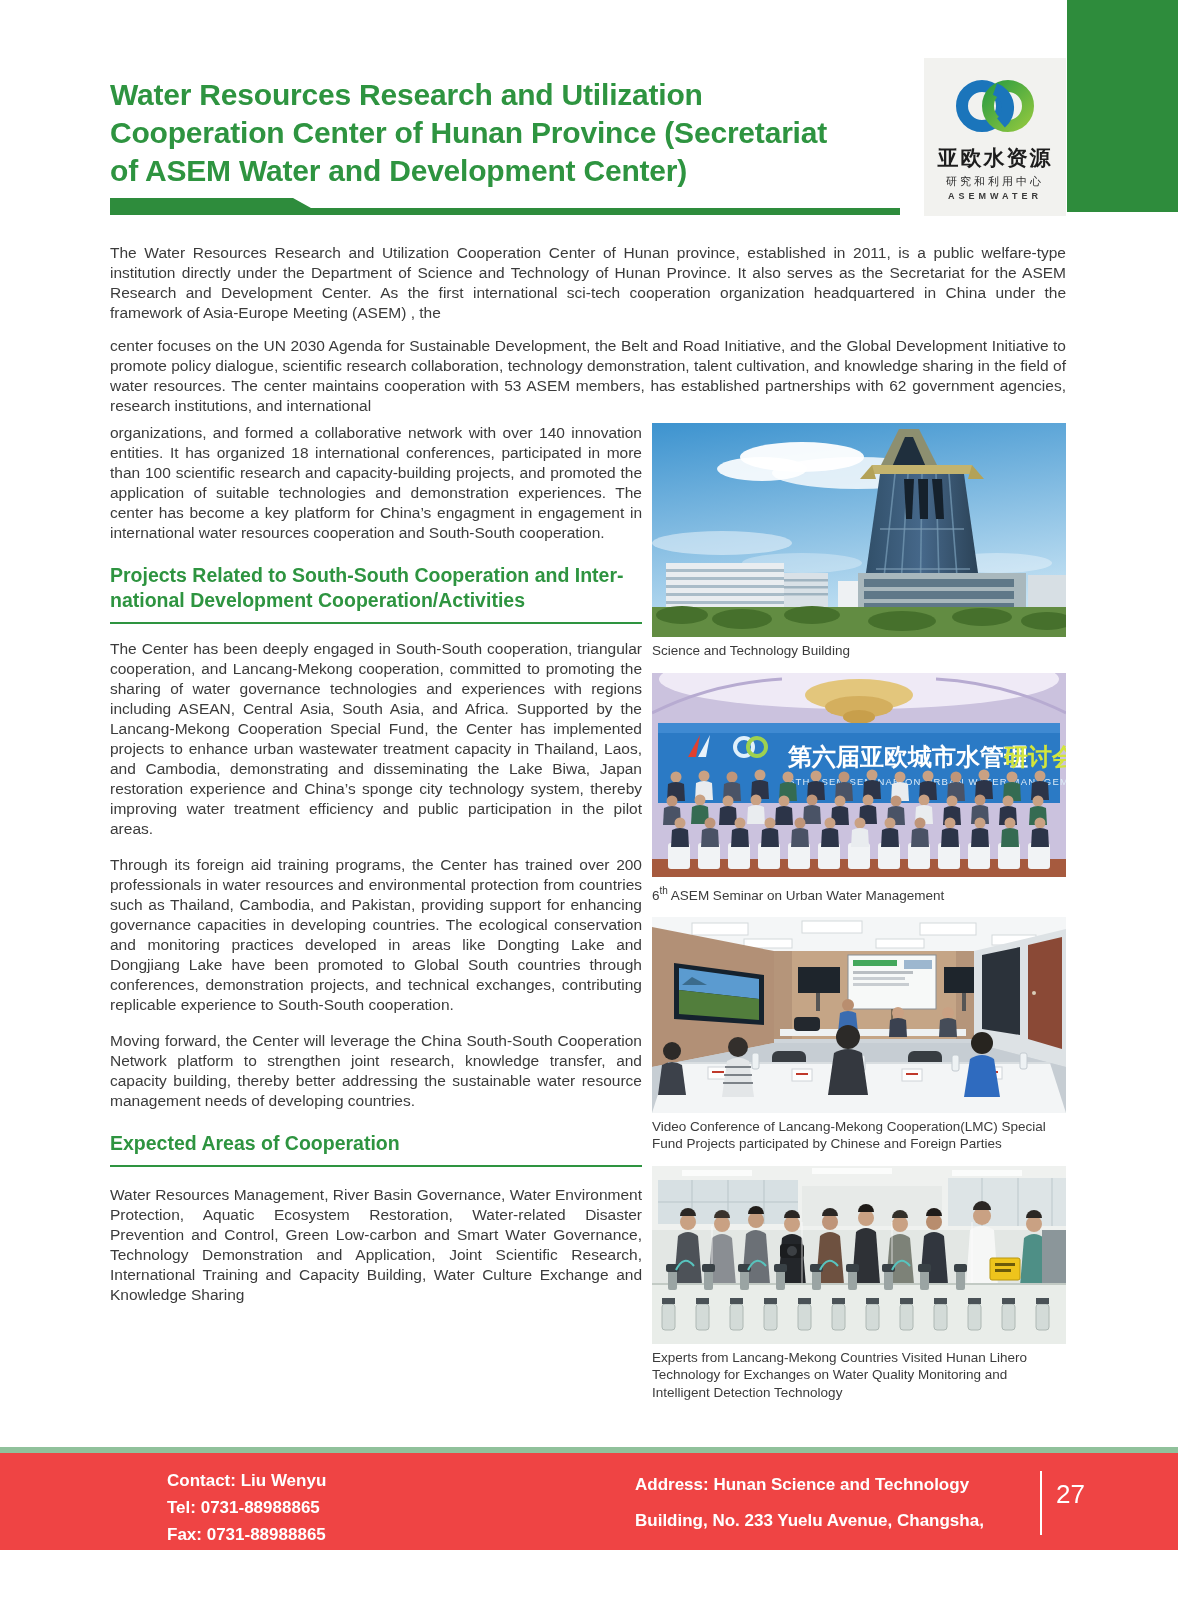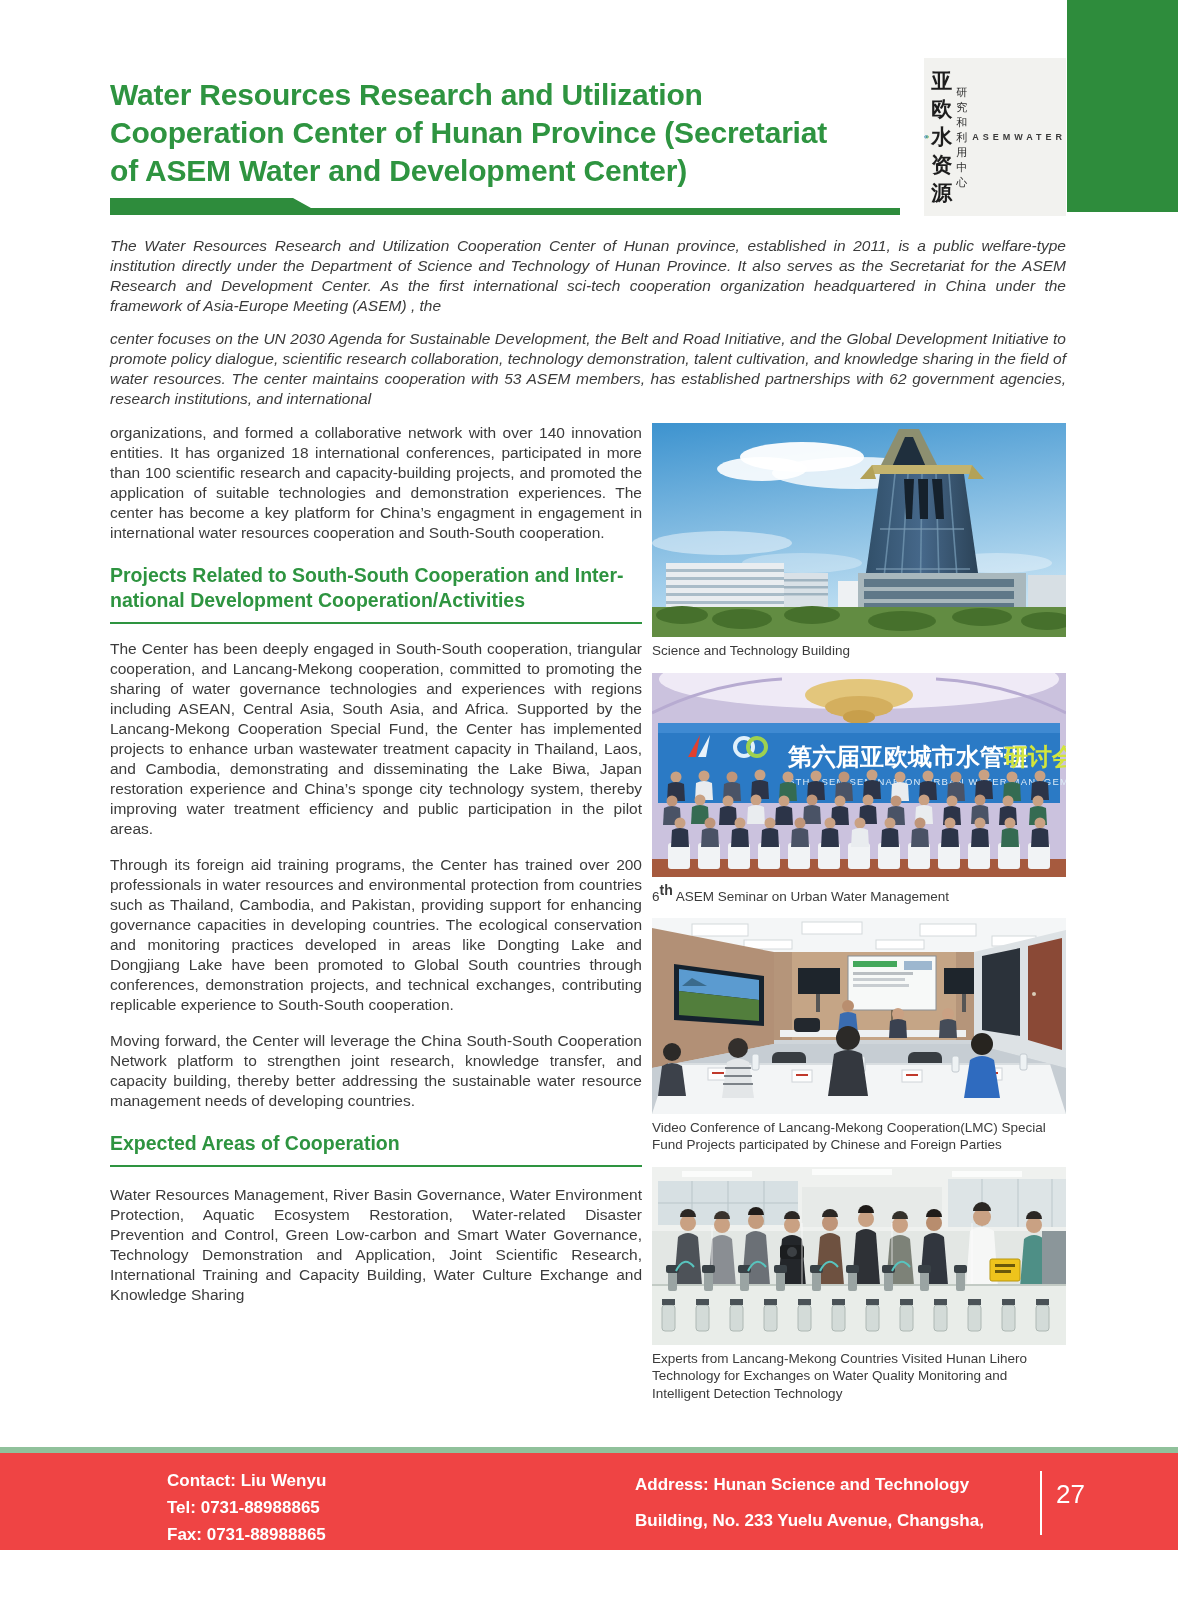--- a/index.html
+++ b/index.html
@@ -1,34 +1,34 @@
 <!DOCTYPE html>
 <html><head>
 <meta charset="utf-8">
 <style>
   html,body{margin:0;padding:0;}
   body{width:1178px;height:1600px;background:#ffffff;font-family:"Liberation Sans",sans-serif;color:#3b3b3b;position:relative;overflow:hidden;}
   .page{position:relative;width:1178px;height:1600px;}
   .corner-block{position:absolute;top:0;right:0;width:111px;height:212px;background:#2e8c3c;}
   .doc-title{position:absolute;left:110px;top:56px;width:812px;font-size:30px;line-height:38px;font-weight:700;color:#2e9440;letter-spacing:-0.2px;}
-  .logo-box{position:absolute;left:924px;top:58px;width:142px;height:158px;background:#f2f2ef;display:flex;flex-direction:row;align-items:center;justify-content:center;gap:2px;}
+  .logo-box{position:absolute;left:924px;top:58px;width:142px;height:158px;background:#f2f2ef;display:flex;flex-direction:column;align-items:center;justify-content:center;gap:2px;}
   .logo-cn{font-size:21px;font-weight:700;color:#1d1d1d;letter-spacing:2px;font-family:"DejaVu Sans",sans-serif;}
   .logo-sub{font-size:11px;color:#2c2c2c;letter-spacing:3px;font-family:"DejaVu Sans",sans-serif;}
   .logo-en{font-size:9px;font-weight:700;color:#3a3a3a;letter-spacing:4px;text-align:right;}
   .title-bar{position:absolute;left:110px;top:198px;}
-  .intro{position:absolute;left:110px;top:236px;width:956px;font-style:italic;}
+  .intro{position:absolute;left:110px;top:243px;width:956px;}
   .body-txt{font-size:15.5px;line-height:20px;text-align:justify;color:#3b3b3b;margin:0 0 13px 0;}
   .columns{position:absolute;left:110px;top:423px;width:956px;display:flex;}
   .col-left{width:532px;}
   .col-right{width:414px;margin-left:10px;}
   h3.sec{font-size:19.5px;line-height:25px;color:#2e9440;margin:20px 0 0 0;font-weight:700;}
   .rule{height:2px;background:#2e9440;margin:9px 0 15px 0;}
   figure{margin:0 16px 13px 0;}
   figcaption{font-size:13.5px;line-height:17.5px;margin-top:5px;color:#3b3b3b;}
-  sup{font-size:14px;font-weight:bold;}
+  sup{font-size:10px;}
   .footer-strip{position:absolute;left:0;top:1447px;width:1178px;height:20px;background:#90c19b;}
   .footer{position:absolute;left:0;top:1453px;width:1178px;height:97px;background:#ef4444;color:#ffffff;}
   .f-contact{position:absolute;left:167px;top:14px;font-size:17px;font-weight:700;line-height:27px;}
   .f-address{position:absolute;left:635px;top:14px;width:352px;font-size:17px;font-weight:700;line-height:36px;}
   .f-div{position:absolute;left:1040px;top:18px;width:2px;height:64px;background:#ffffff;}
   .f-page{position:absolute;left:1056px;top:26px;font-size:26px;font-weight:400;}
   .ph{display:block;}
 </style>
 </head>
 <body>

